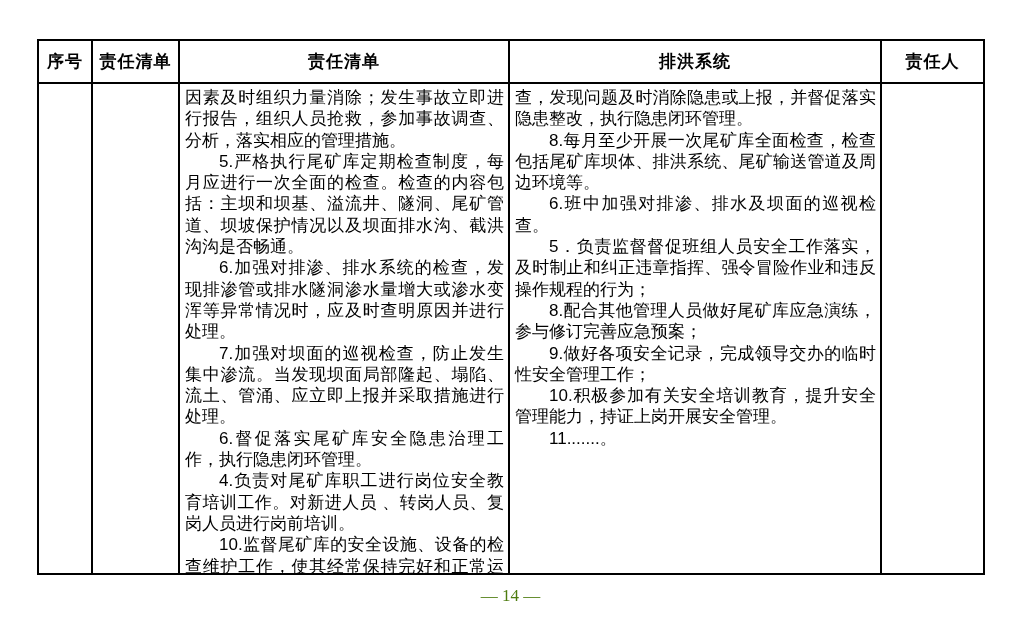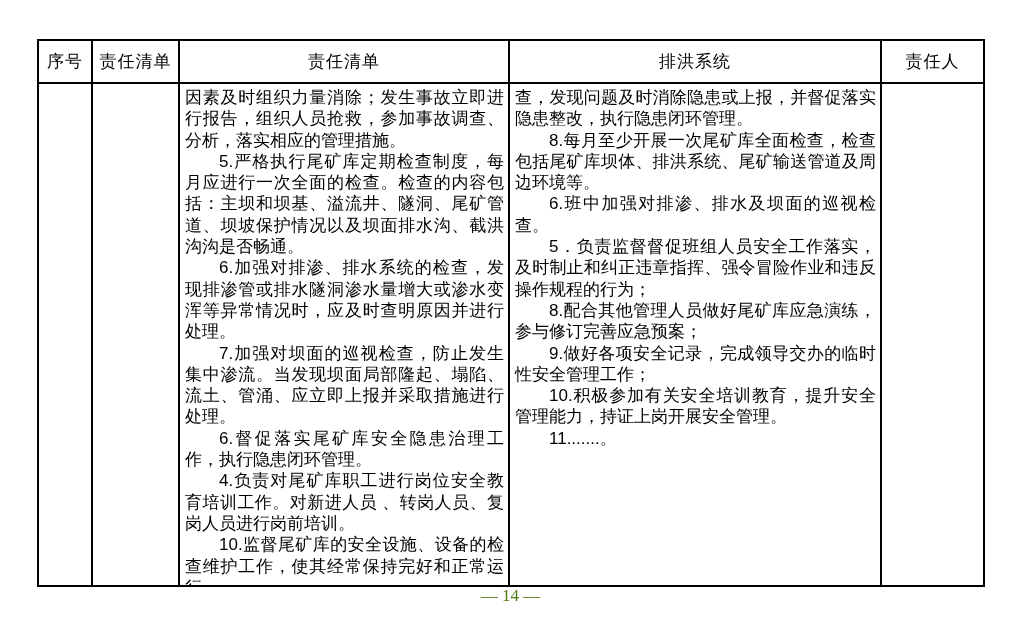--- a/index.html
+++ b/index.html
@@ -24,32 +24,32 @@
     table-layout: fixed;
   }
   .duty-table th,
   .duty-table td {
     border: 2px solid #000000;
     padding: 0;
   }
   .duty-table thead th {
     height: 41px;
     font-size: 17px;
-    font-weight: normal;
+    font-weight: bold;
     text-align: center;
     vertical-align: middle;
     letter-spacing: 1px;
   }
   .duty-table tbody td {
     vertical-align: top;
   }
   .cellbox {
     height: 486px;
     overflow: hidden;
-    padding: 3px 4px 12px 5px;
+    padding: 3px 4px 0 5px;
     font-size: 17px;
     line-height: 21.3px;
     text-align: justify;
   }
   .cellbox p {
     margin: 0;
   }
   .cellbox p.ind {
     text-indent: 2em;
   }

